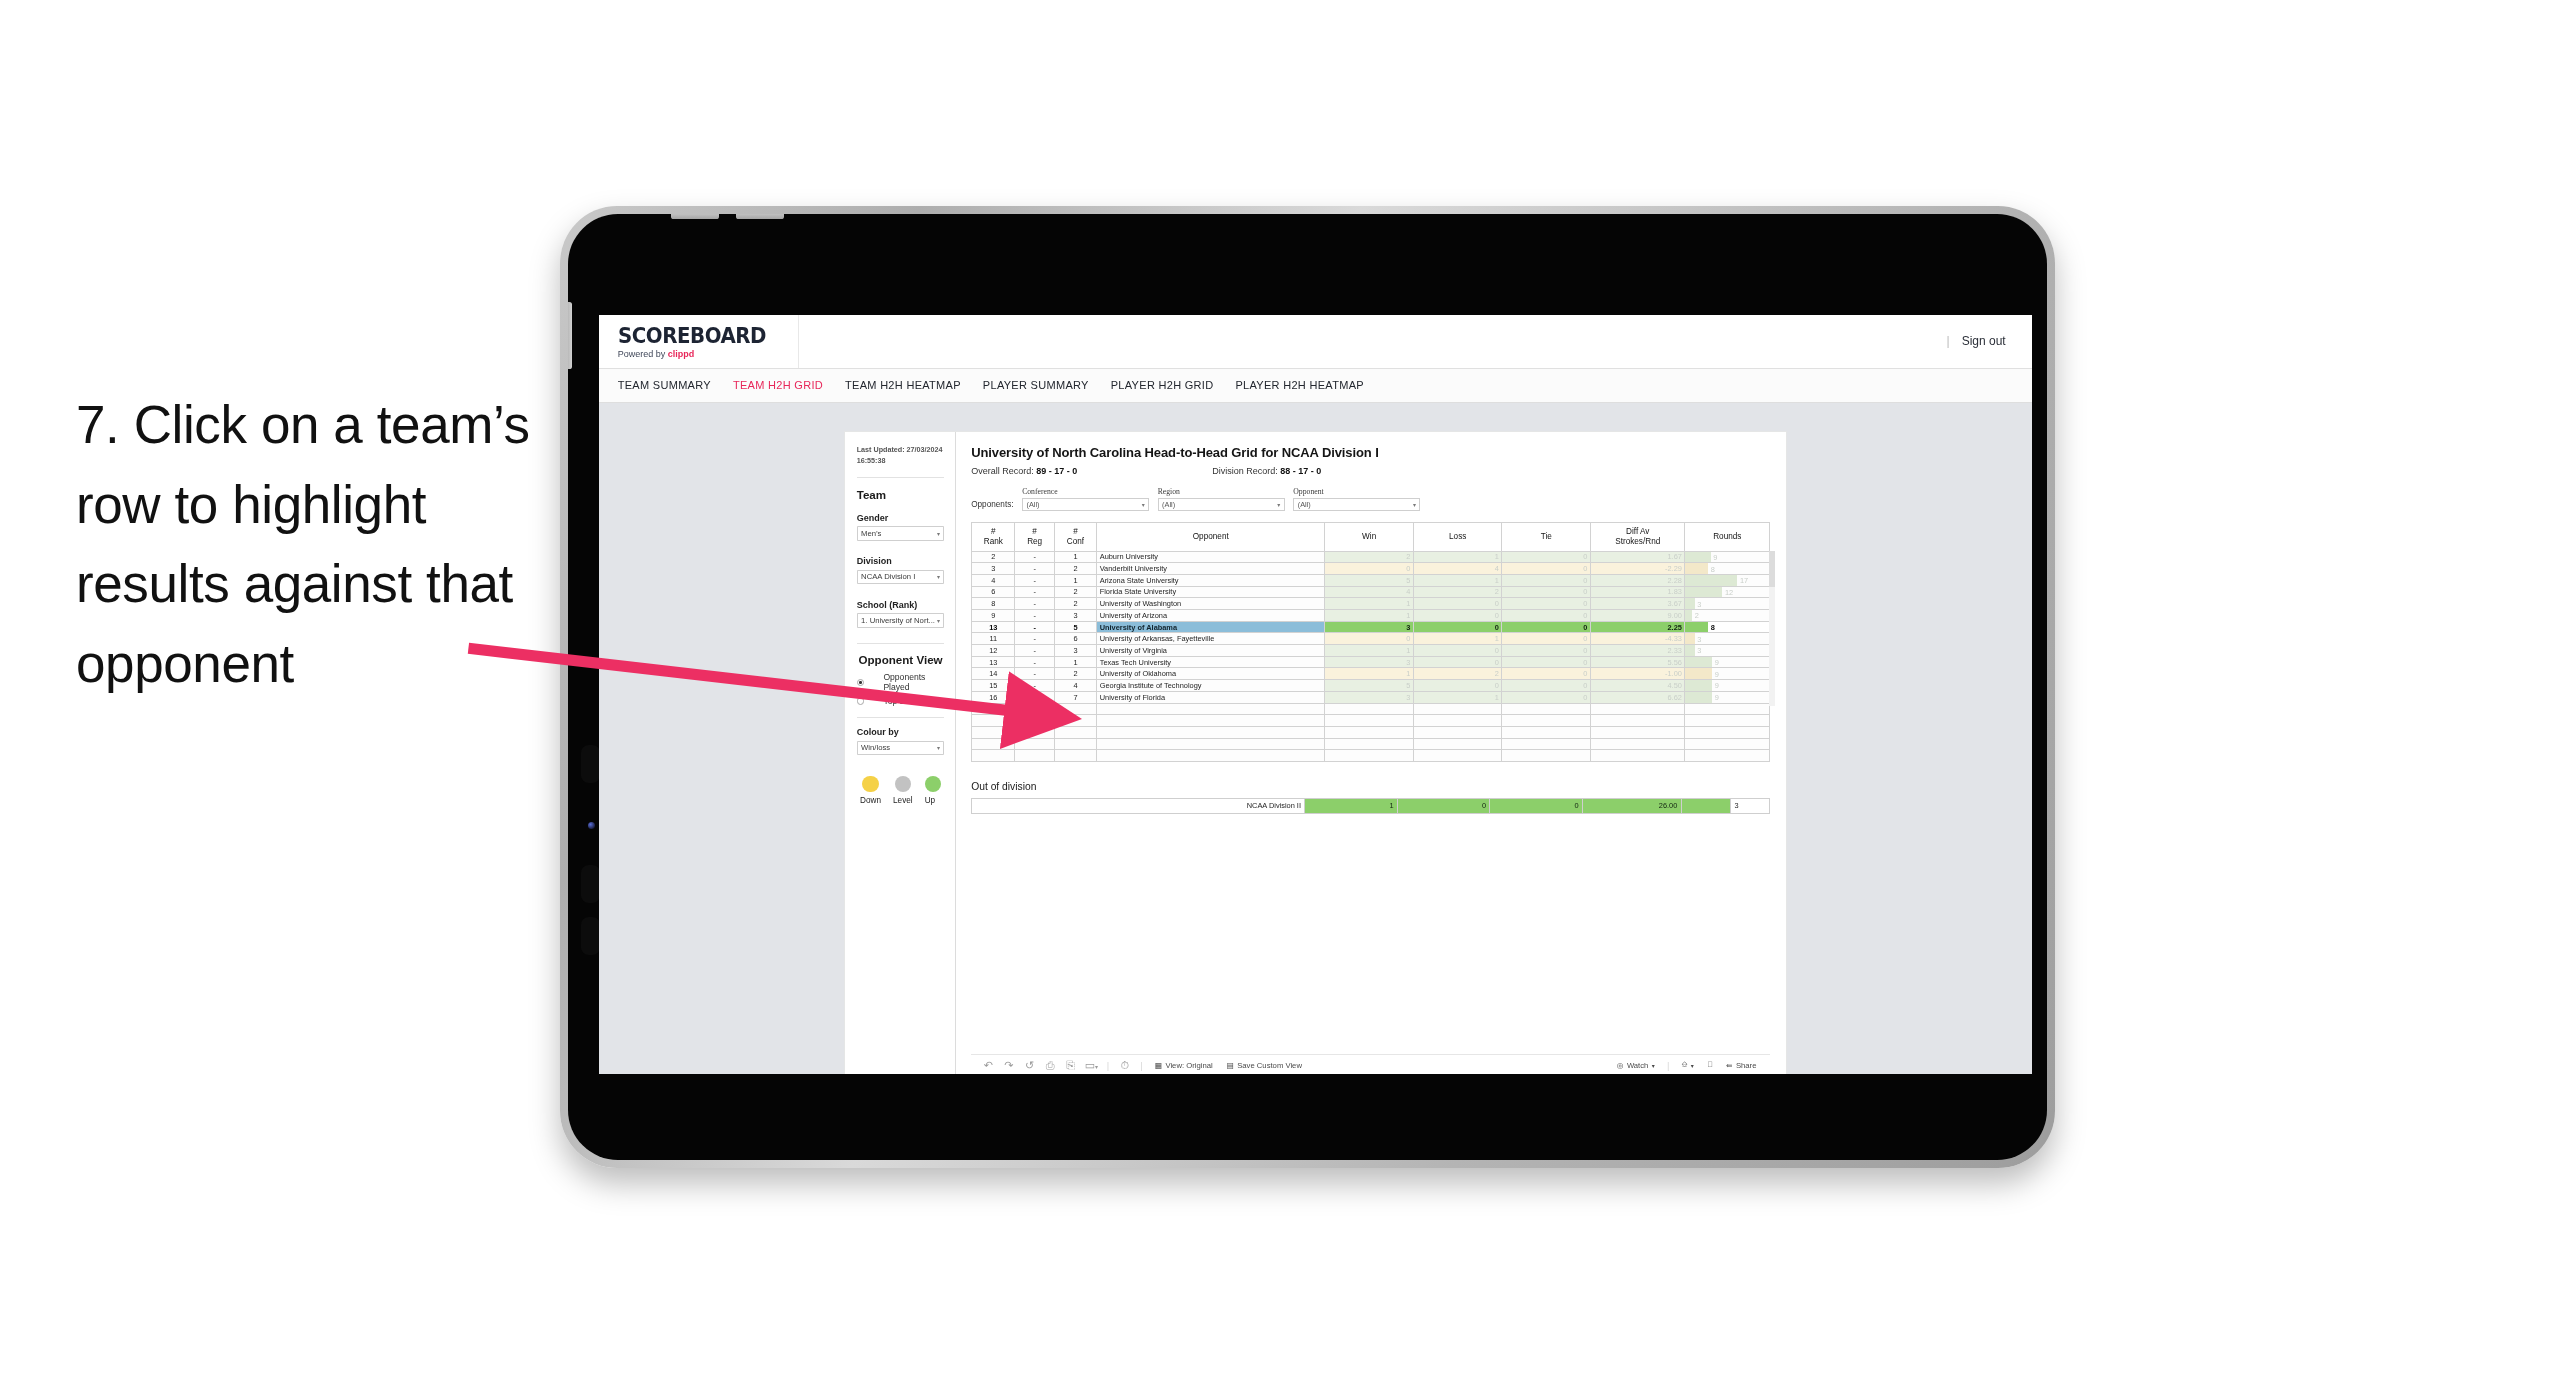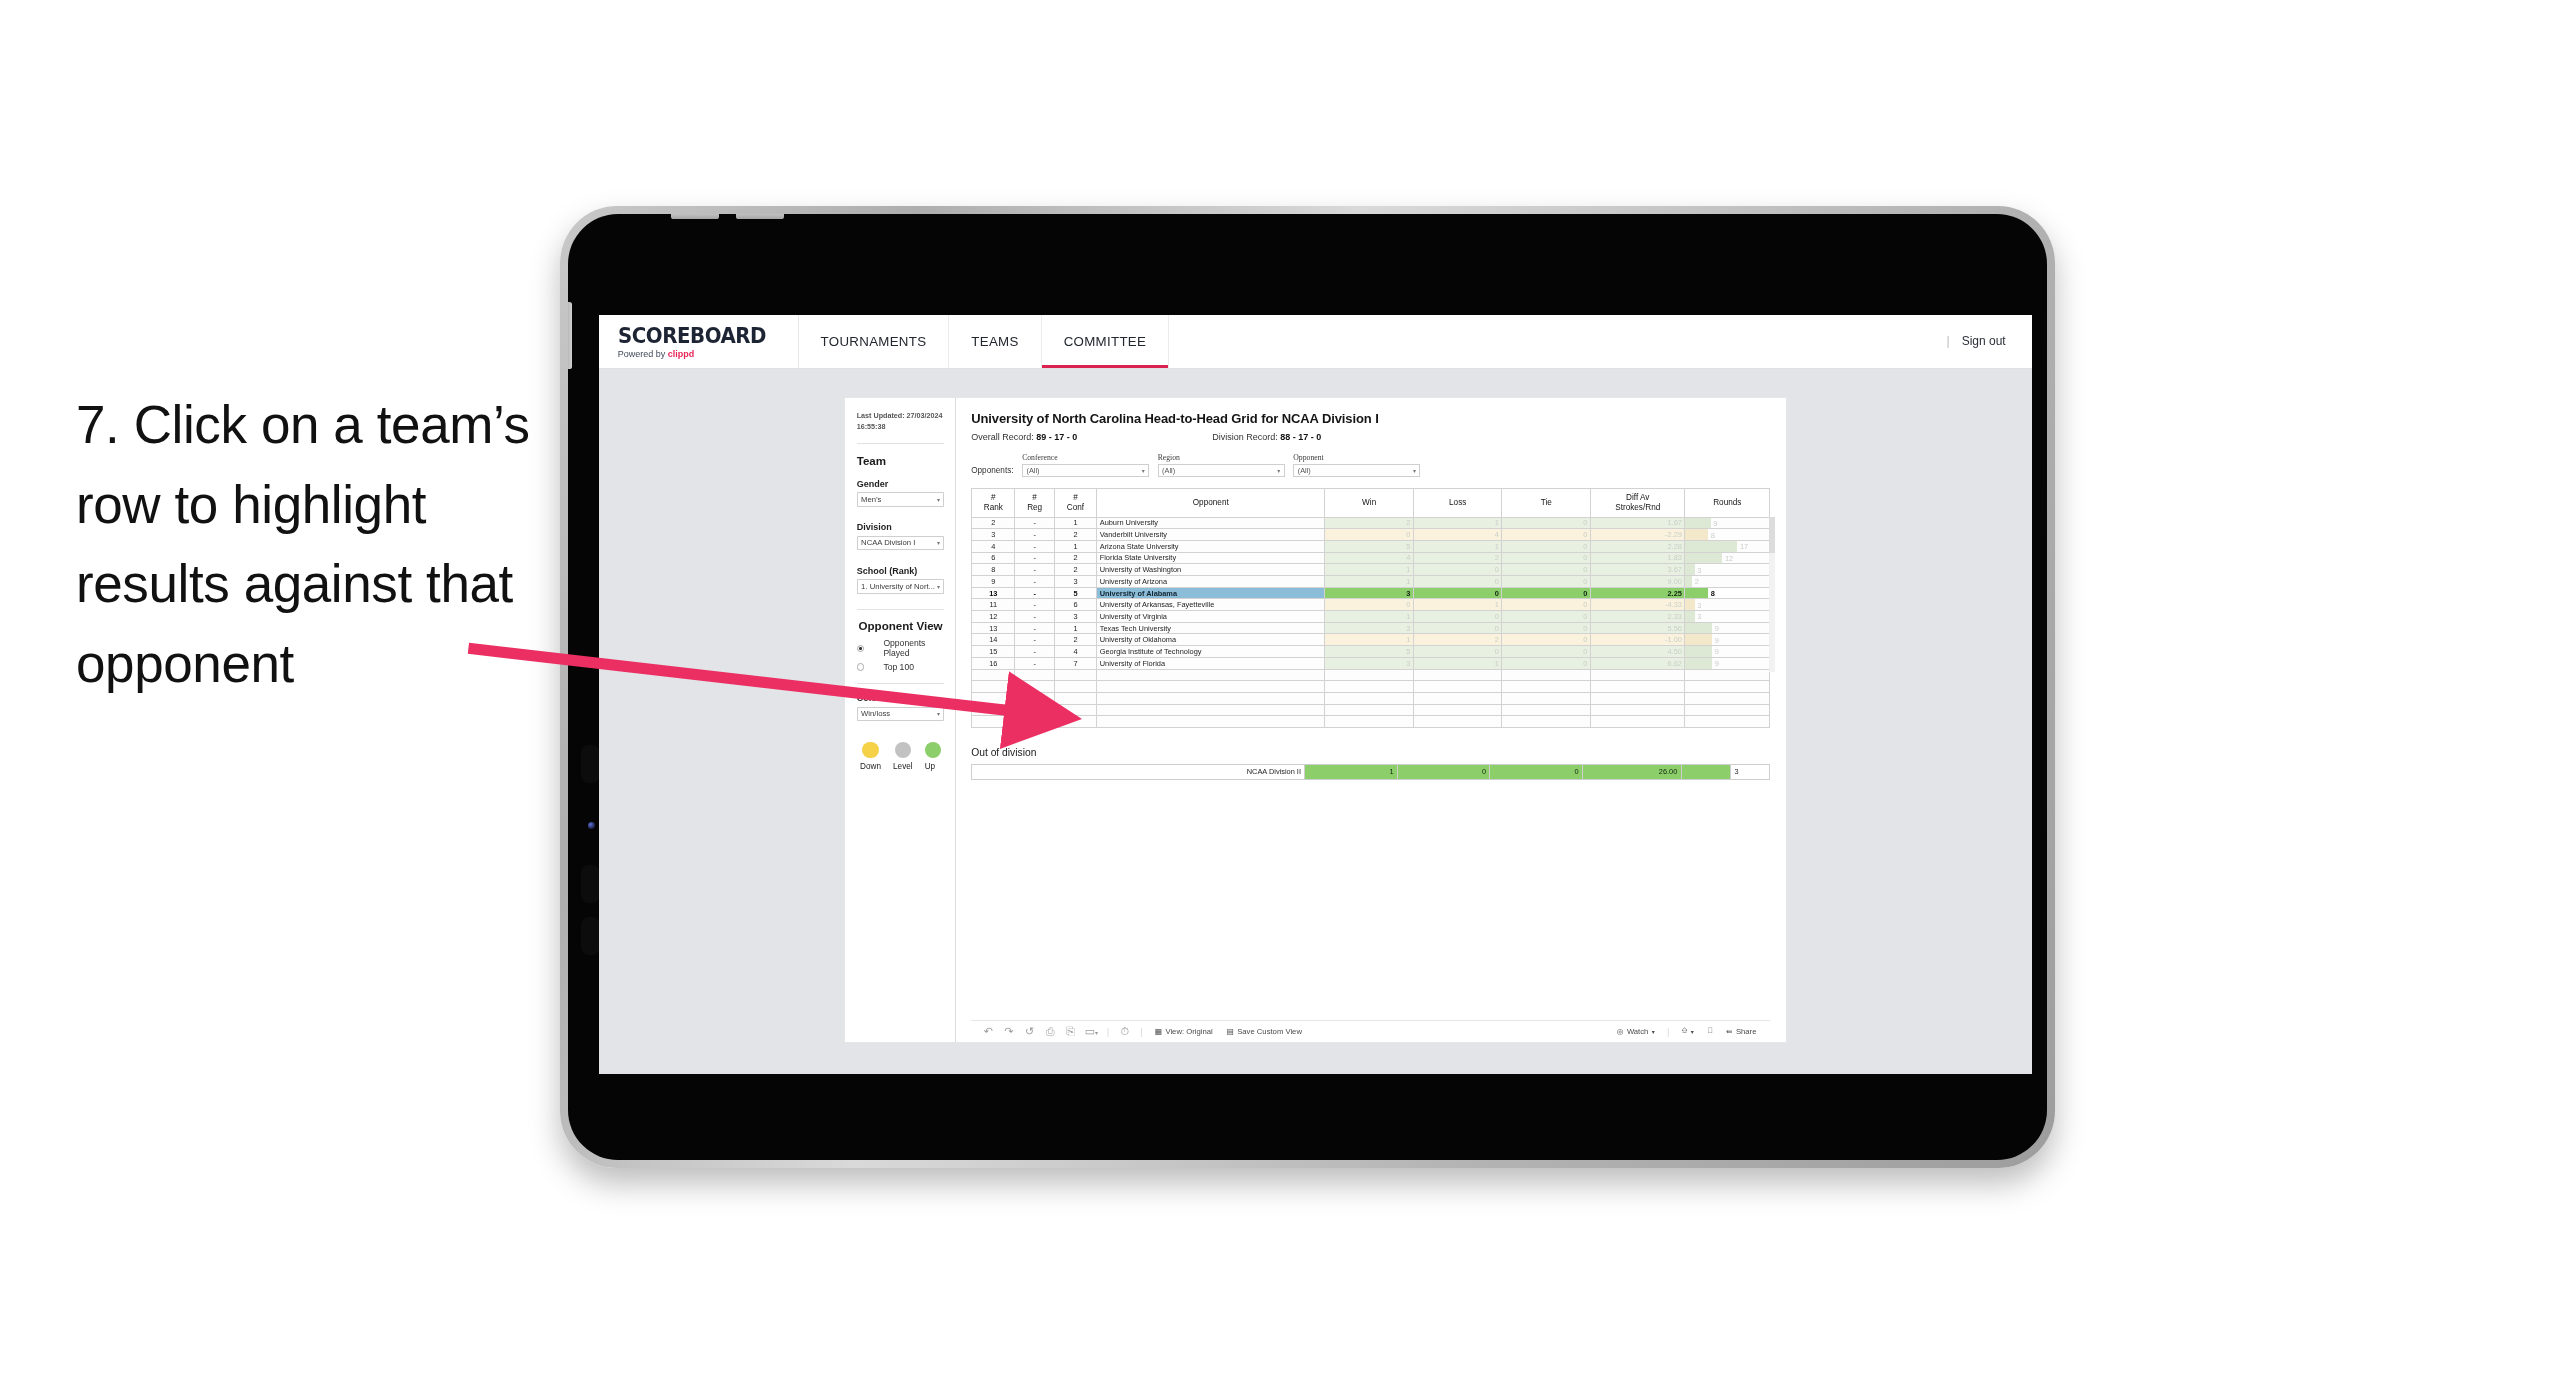--- a/index.html
+++ b/index.html
@@ -239,32 +239,35 @@
     <div class="speaker sp2"></div>
     <div class="speaker sp3"></div>
 
     <div class="screen">
 
       <div class="appbar">
         <div class="logo-cell">
           <div class="logo-main">SCOREBOARD</div>
           <div class="logo-sub"><span>Powered by </span><span class="brand">clippd</span></div>
         </div>
-        <div class="topnav">
-          <div class="topnav-item">TOURNAMENTS</div>
-          <div class="topnav-item">TEAMS</div>
-          <div class="topnav-item active">COMMITTEE</div>
-        </div>
         <div class="topnav-spacer"></div>
         <div class="signout-wrap">
           <span class="divider-v">|</span>
           <span>Sign out</span>
         </div>
       </div>
 
+      <div class="subnav">
+        <div class="subnav-item">TEAM SUMMARY</div>
+        <div class="subnav-item active">TEAM H2H GRID</div>
+        <div class="subnav-item">TEAM H2H HEATMAP</div>
+        <div class="subnav-item">PLAYER SUMMARY</div>
+        <div class="subnav-item">PLAYER H2H GRID</div>
+        <div class="subnav-item">PLAYER H2H HEATMAP</div>
+      </div>
 
       <div class="content">
         <div class="viz">
 
           <div class="panel">
             <div class="updated">Last Updated: 27/03/2024 16:55:38</div>
             <div class="hr"></div>
             <div class="panel-h">Team</div>
 
             <div class="fld-label">Gender</div>

